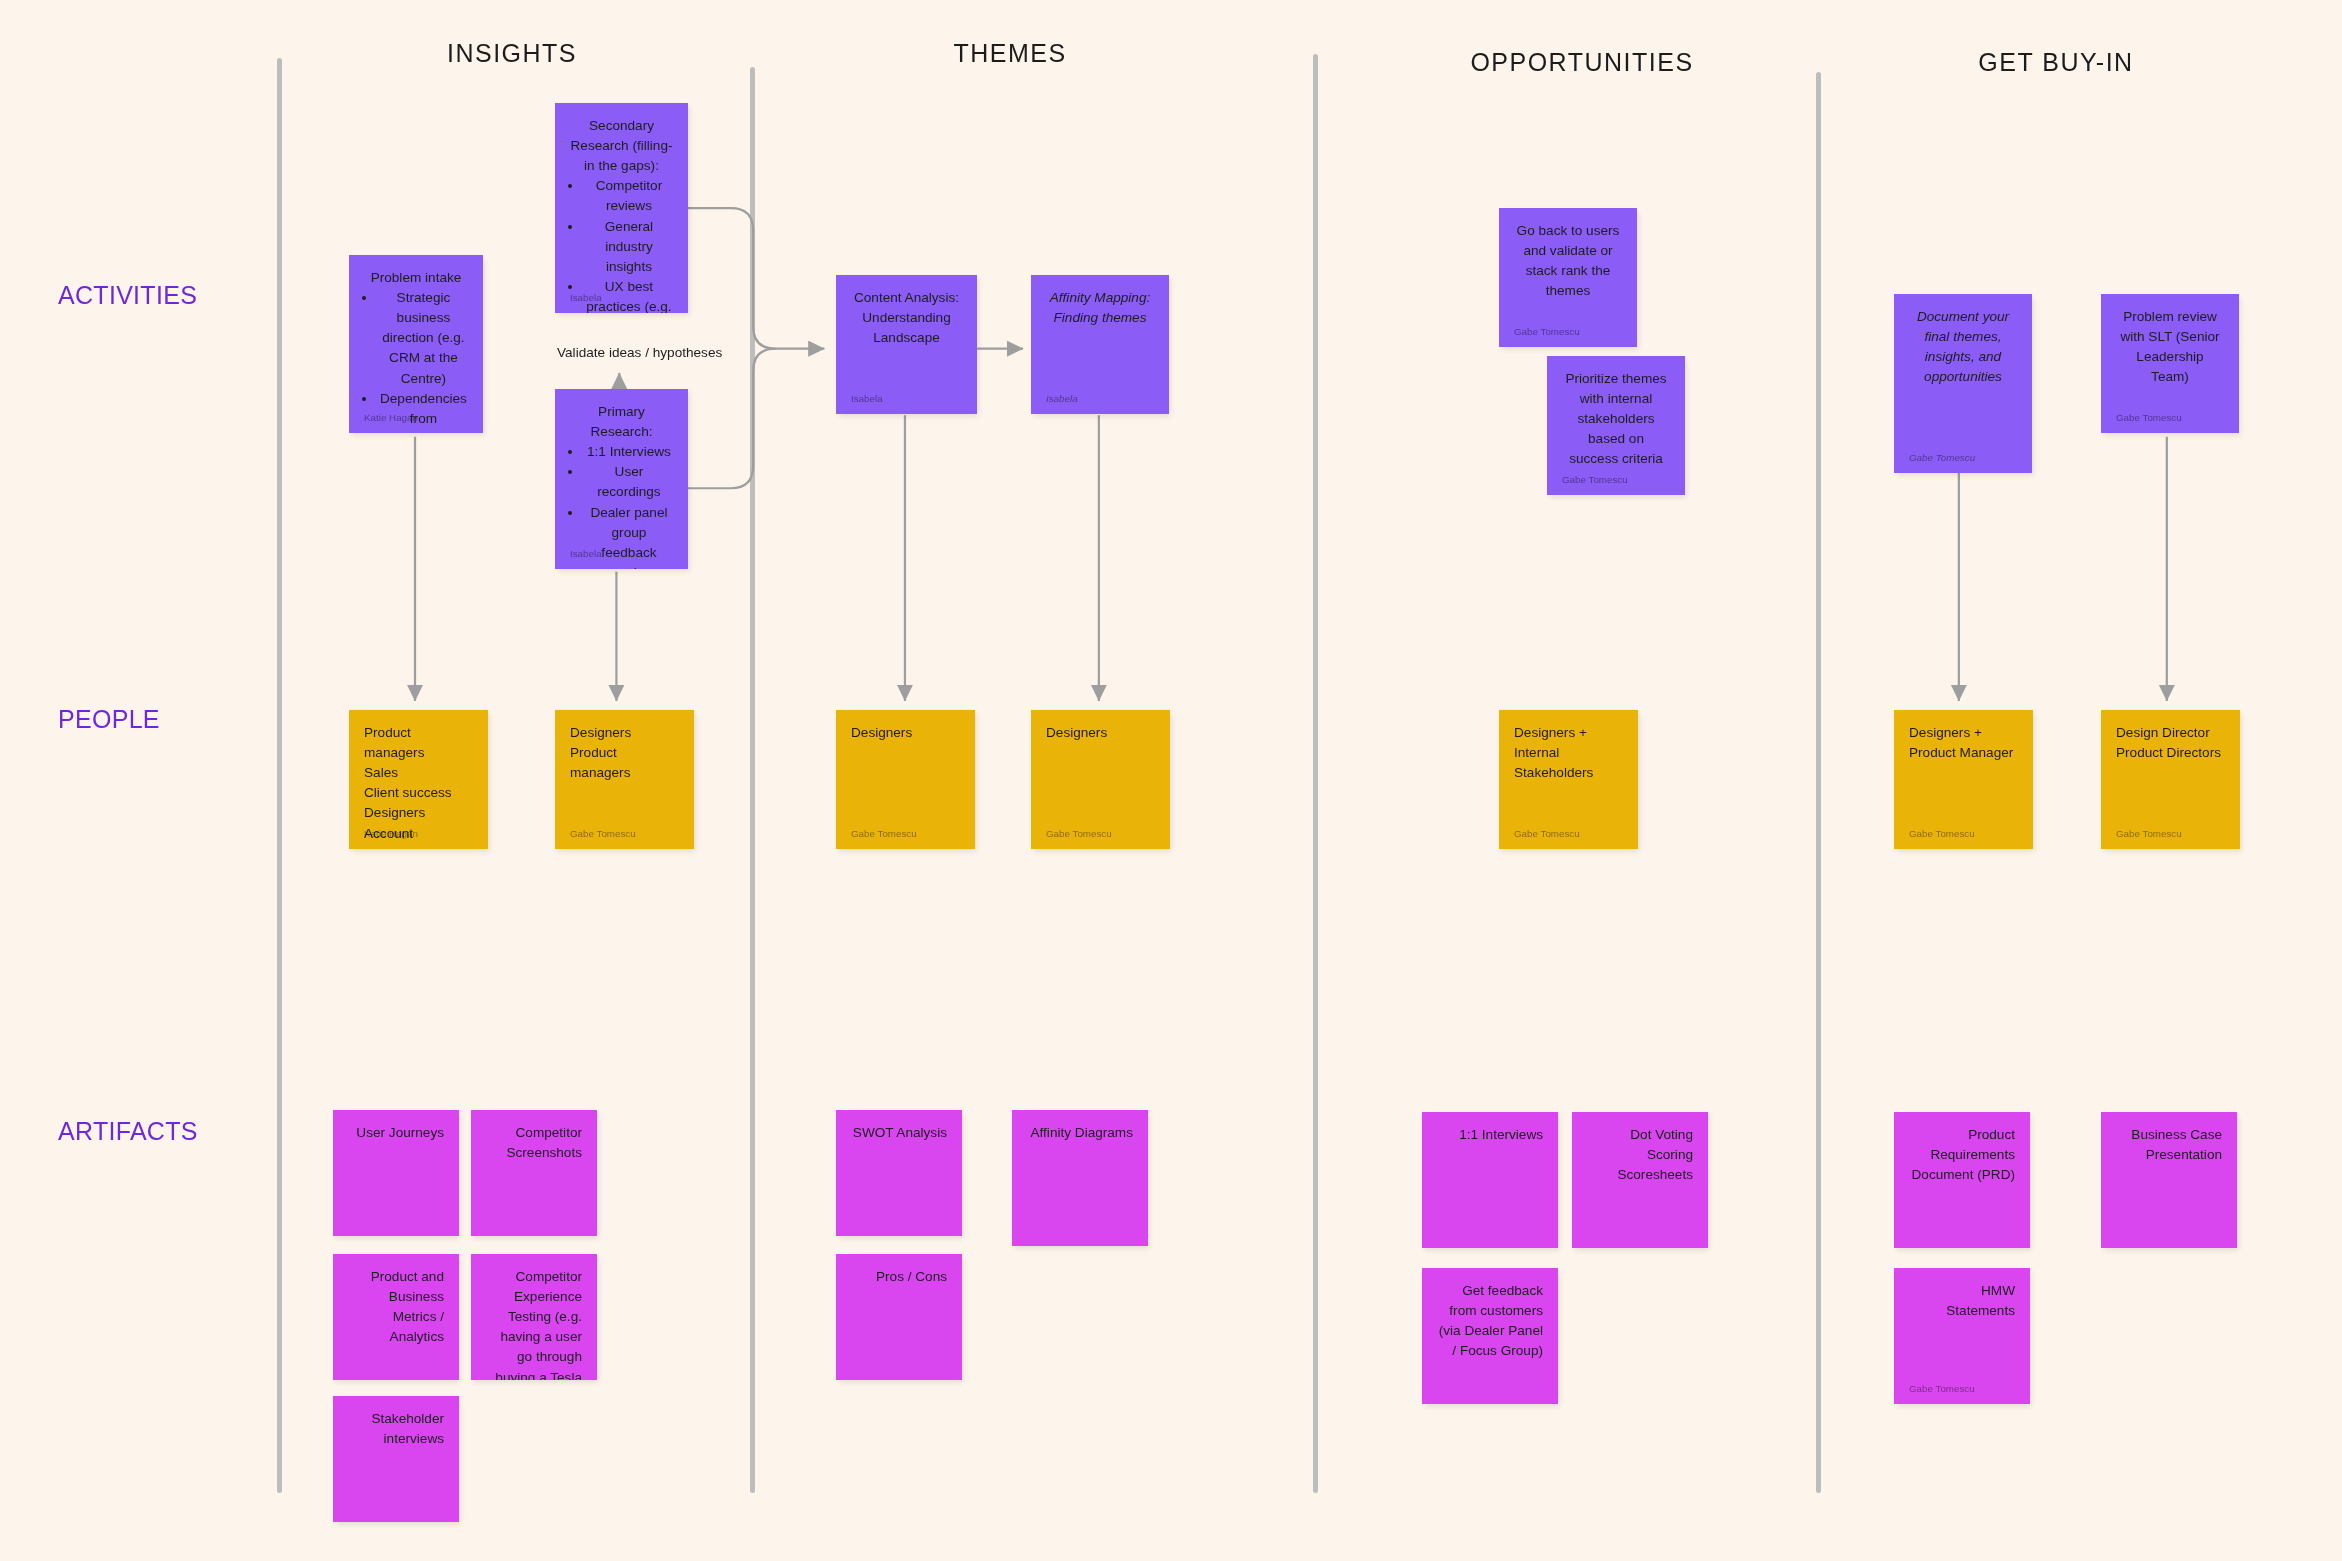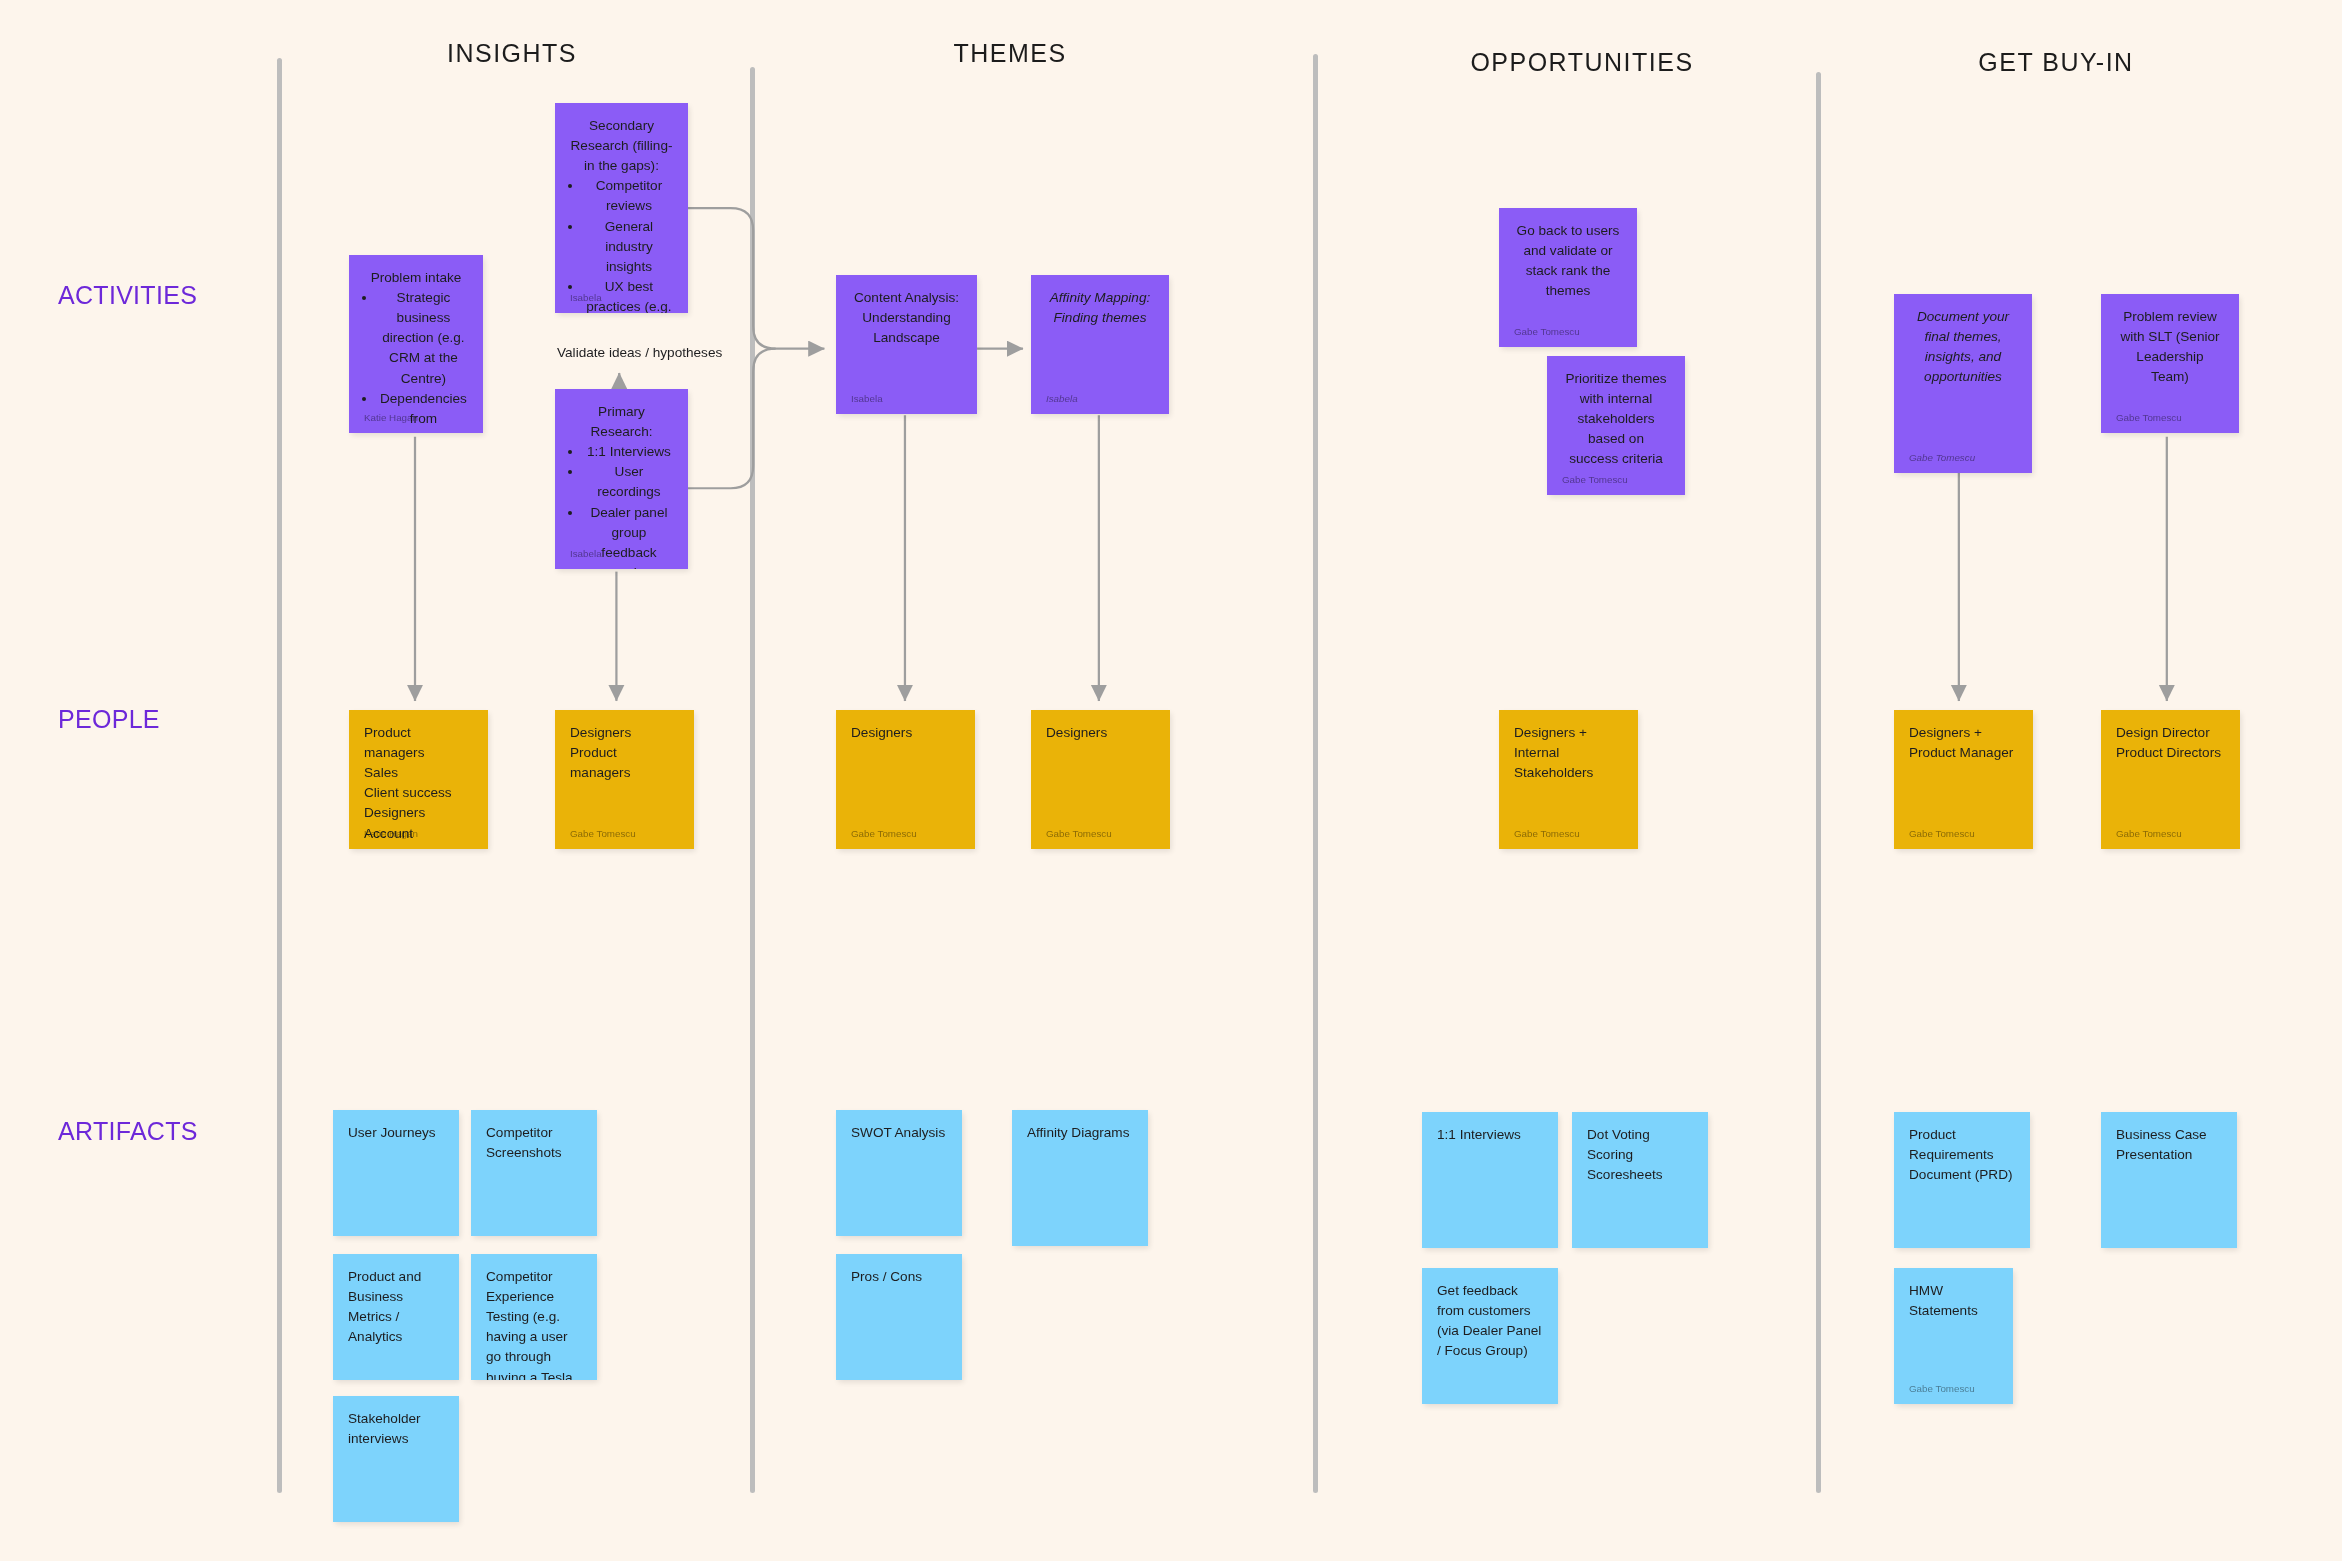--- a/index.html
+++ b/index.html
@@ -39,21 +39,21 @@
 
   
   .note {
     position: absolute;
     padding: 13px 15px 0 15px;
     box-shadow: 1.9px 2.8px 5.6px rgba(0,0,0,0.10);
     overflow: hidden;
   }
   .note.pink  { background: #8b5cf6; text-align: center; }
   .note.blue  { background: #eab308; }
-  .note.green { background: #7dd3fc; }
+  .note.green { background: #d946ef; text-align: right; }
 
   .note-title {
     font-size: 13.6px;
     line-height: 1.48;
     color: #1d1d1f;
     white-space: pre-line;
   }
   .note-list {
     margin: 0 0 0 13px;
     padding: 0;
@@ -281,19 +281,19 @@
   <div class="note green" style="left:1422px; top:1268px; width:136px; height:136px;">
     <div class="note-title">Get feedback from customers (via Dealer Panel / Focus Group)</div>
   </div>
 
   <div class="note green" style="left:1894px; top:1112px; width:136px; height:136px;">
     <div class="note-title">Product Requirements Document (PRD)</div>
   </div>
   <div class="note green" style="left:2101px; top:1112px; width:136px; height:136px;">
     <div class="note-title">Business Case Presentation</div>
   </div>
-  <div class="note green" style="left:1894px; top:1268px; width:119px; height:136px;">
+  <div class="note green" style="left:1894px; top:1268px; width:136px; height:136px;">
     <div class="note-title">HMW Statements</div>
     <div class="note-author">Gabe Tomescu</div>
   </div>
 
 </div>
 
 
 </body></html>

